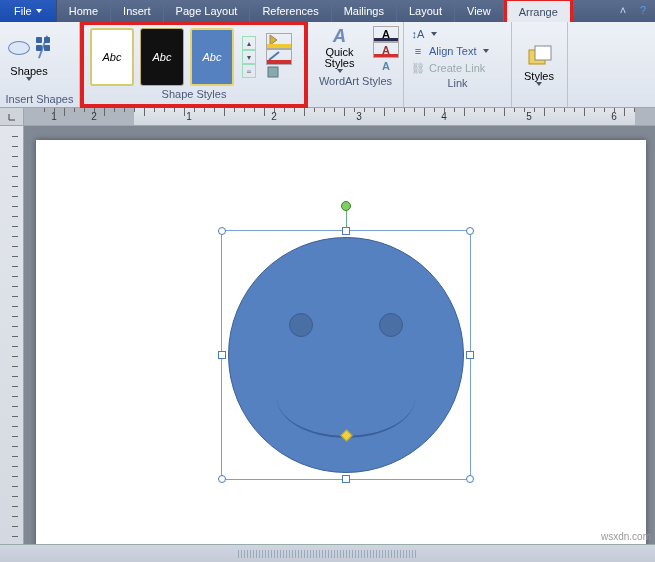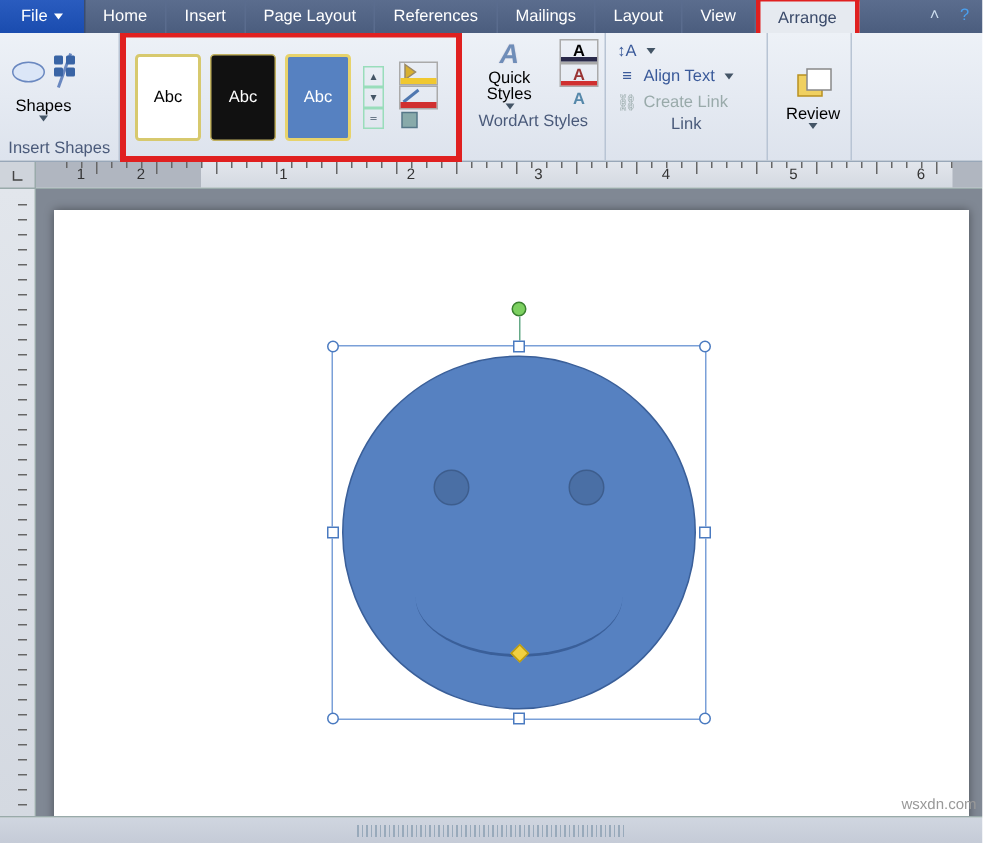--- a/index.html
+++ b/index.html
@@ -25,21 +25,21 @@
 .shapes-btn { display: flex; flex-direction: column; align-items: center; padding: 2px 4px; }
 .shapes-icons { width: 42px; height: 30px; position: relative; }
 .shapes-icons .oval { position:absolute; left:0; top:6px; width:22px; height:14px; border:1px solid #6a88c0; border-radius:50%; background:#dbe6f7; }
 .shapes-icons .line { position:absolute; right:6px; top:0; width:2px; height:24px; background:#6a88c0; transform: rotate(20deg); }
 .shapes-icons .holes { position:absolute; right:0; top:2px; display:grid; grid-template-columns:6px 6px; gap:2px; }
 .shapes-icons .holes span { width:6px; height:6px; background:#3964a5; border-radius:1px; }
 
 
 .shape-styles { border: 4px solid #e02020; margin: -1px 0; padding: 2px 6px; }
 .style-swatches { display: flex; gap: 6px; align-items: center; }
-.swatch { width: 44px; height: 58px; border: 1px solid #c0b060; border-radius: 3px; display: flex; align-items: center; justify-content: center; font-size: 12px; }
+.swatch { width: 44px; height: 58px; border: 1px solid #c0b060; border-radius: 3px; display: flex; align-items: center; justify-content: center; font-size: 12px; font-style: italic; }
 .swatch.white { background: #fff; color: #000; border: 2px solid #d7c96e; }
 .swatch.black { background: #111; color: #fff; }
 .swatch.blue  { background: #5681c1; color: #fff; border: 2px solid #e7d36c; }
 .swatch-scroll { display: flex; flex-direction: column; margin-left: 2px; }
 .scroll-btn { width: 14px; height: 14px; border: 1px solid #9db; font-size: 8px; display:flex; align-items:center; justify-content:center; color:#456; }
 .style-extra { display:flex; flex-direction:column; gap:0; margin-left:4px; }
 .color-chip { width: 26px; height: 16px; border: 1px solid #aaa; position:relative; }
 .color-chip .bar { position:absolute; left:0; right:0; bottom:0; height:4px; }
 .fill .bar { background:#f0c830; }
 .outline .bar { background:#d03030; }
@@ -182,20 +182,21 @@
                 <path d="M2 10 L12 2" stroke="#5078b0" stroke-width="2"></path>
               </svg><div class="bar"></div></div>
           <div class="color-chip effects" style="border:none">
               <svg>
                 <rect x="2" y="2" width="10" height="10" fill="#8aa" stroke="#578"></rect>
               </svg>
             </div>
         </div>
       </div>
     </div>
+    <div class="group-label">Shape Styles</div>
   </div>
 
   <div class="group" style="width:96px">
     <div class="wgroup-body">
       <div class="quick-styles">
         <span class="qs-icon">A</span>
         <span style="text-align:center;line-height:11px">Quick Styles</span>
         <span class="caret" style="color:#456"></span>
       </div>
       <div class="wa-extra">
@@ -226,21 +227,21 @@
     <div class="group-label">Link</div>
   </div>
 
   <div class="group" style="width:56px">
     <div class="group-body">
       <div class="big-btn">
         <svg>
             <rect x="4" y="8" width="16" height="14" fill="#f0d060" stroke="#b89020"></rect>
             <rect x="10" y="4" width="16" height="14" fill="#fff" stroke="#888"></rect>
           </svg>
-        <span>Review</span>
+        <span>Styles</span>
         <span class="caret" style="color:#456"></span>
       </div>
     </div>
     <div class="group-label"></div>
   </div>
 
 </div>
 
 <div class="ruler-corner">
   <svg width="10" height="10">

